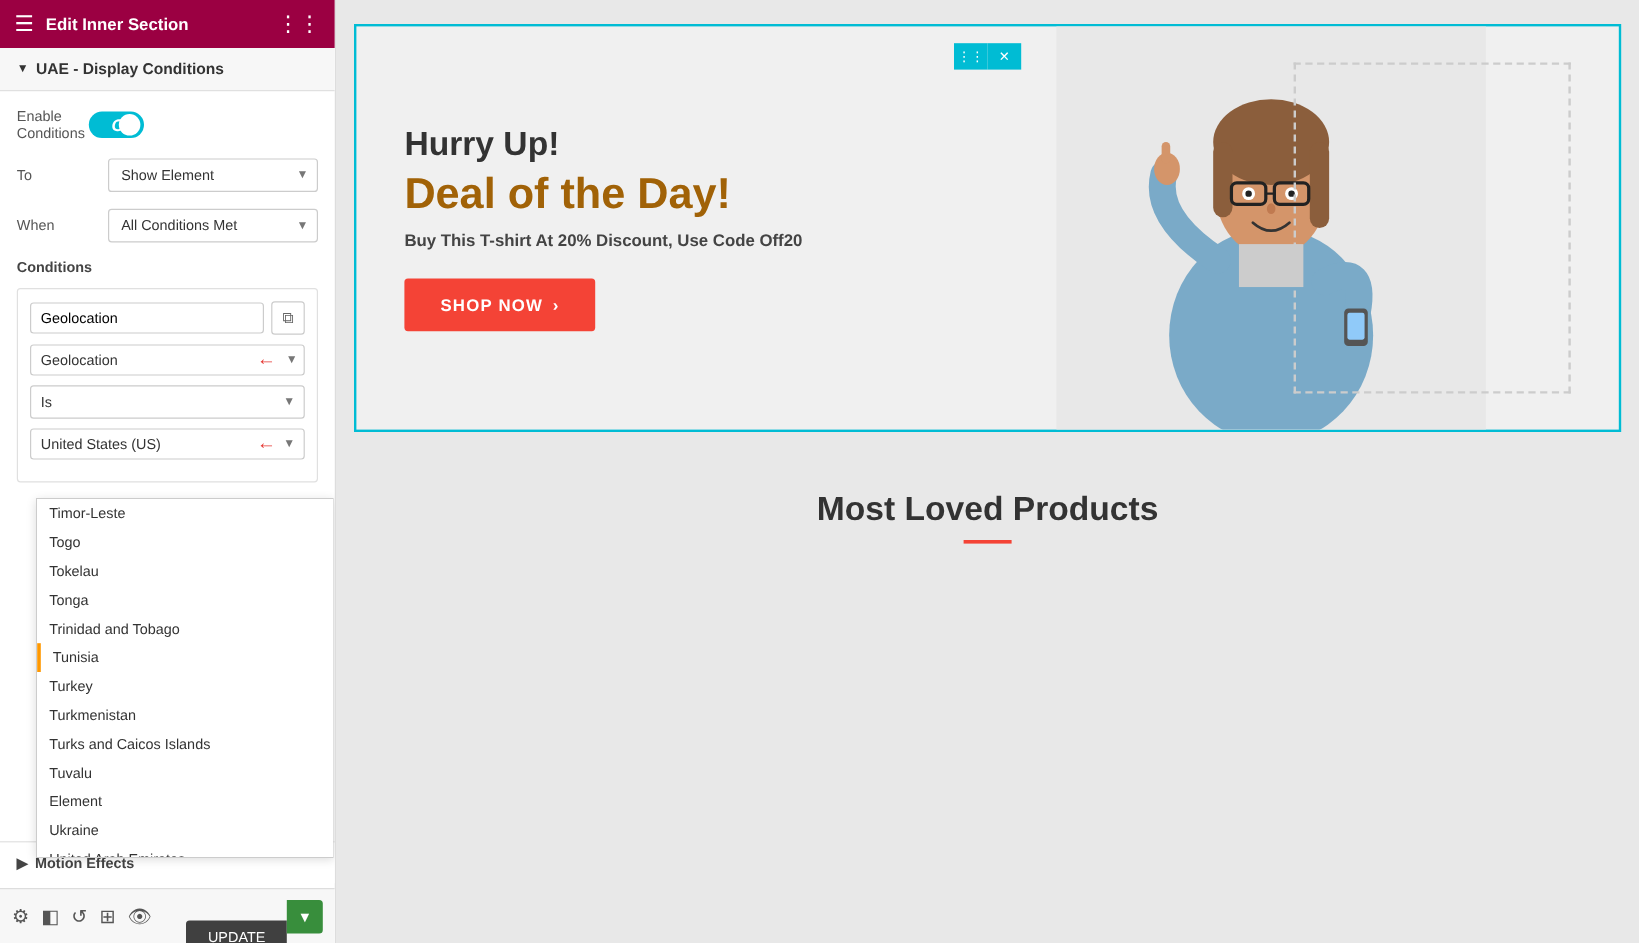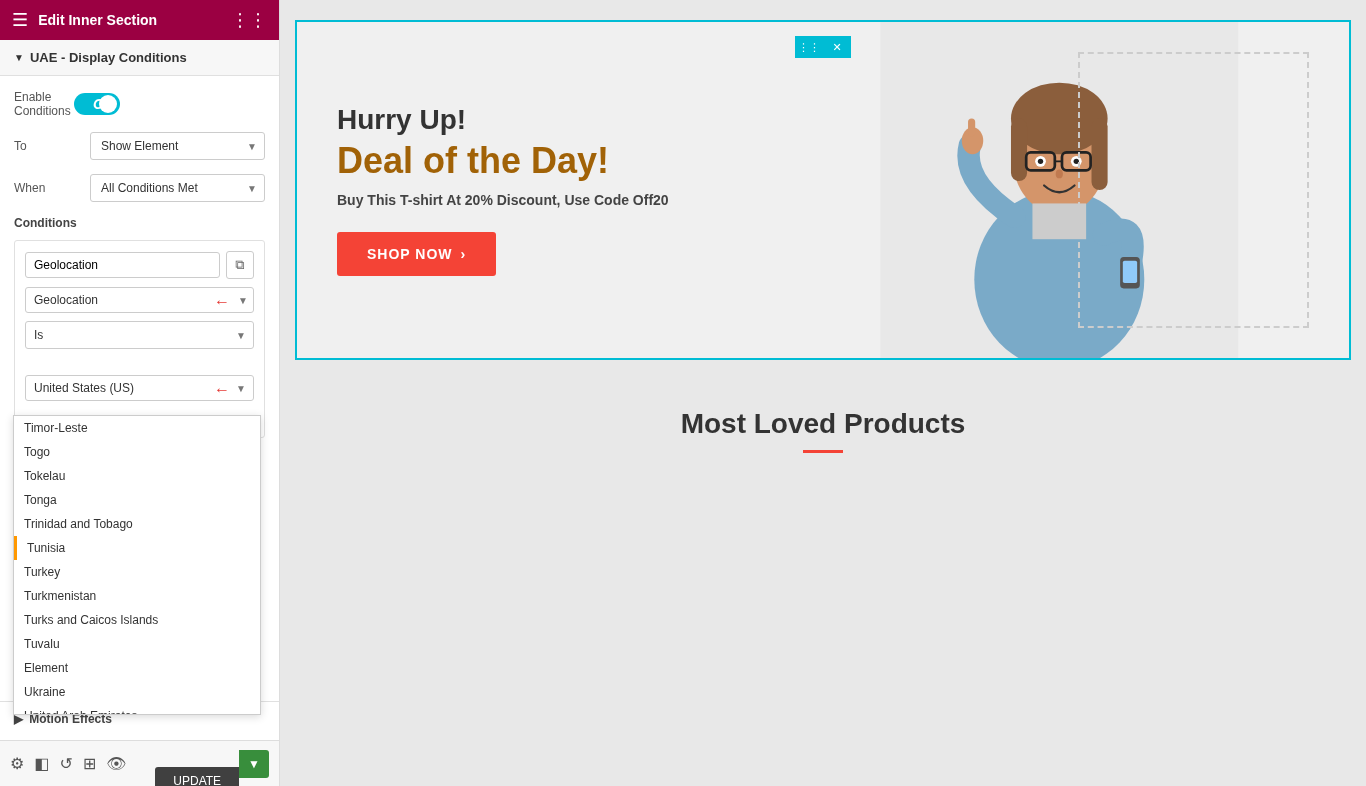--- a/index.html
+++ b/index.html
@@ -198,21 +198,21 @@
     .dropdown-list {
       border: 1px solid #ccc;
       background: #fff;
       font-size: 12px;
       color: #333;
       max-height: 300px;
       overflow-y: auto;
       width: 248px;
       position: absolute;
       top: 415px;
-      left: 13px;
+      left: 30px;
       z-index: 100;
       box-shadow: 0 2px 8px rgba(0,0,0,0.15);
     }
     .dropdown-item {
       padding: 5px 10px;
       cursor: pointer;
       white-space: nowrap;
     }
     .dropdown-item.highlighted {
       border-left: 3px solid #ff9800;
@@ -404,21 +404,21 @@
     .products-underline {
       width: 40px;
       height: 3px;
       background: #f44336;
       margin: 0 auto;
     }
 
     
     .full-select-wrap {
       position: relative;
-      margin-bottom: 26px;
+      margin-bottom: 8px;
     }
     .full-select-wrap select {
       width: 100%;
       padding: 6px 24px 6px 8px;
       border: 1px solid #ccc;
       border-radius: 3px;
       font-size: 12px;
       color: #333;
       appearance: none;
       background: #fff;

